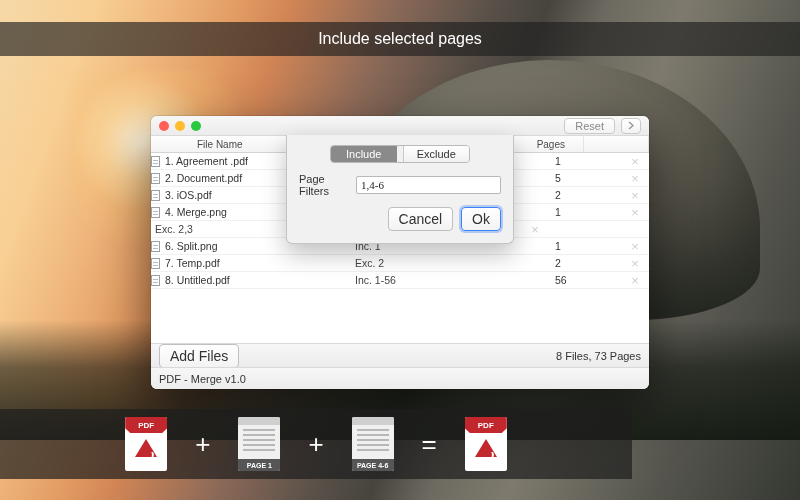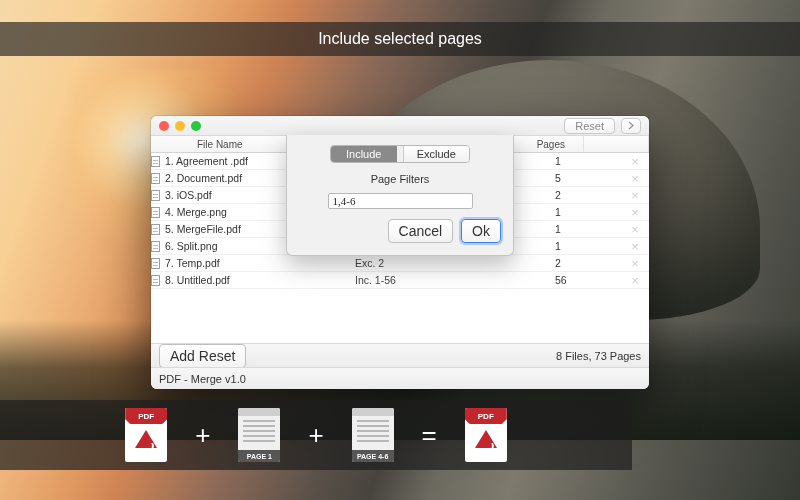--- a/index.html
+++ b/index.html
@@ -130,35 +130,35 @@
       box-shadow: 0 10px 25px rgba(0,0,0,0.25);
       padding: 10px 12px 12px;
     }
     .seg {
       display: flex; width: 140px; margin: 0 auto 10px; height: 18px;
       border: 1px solid #b8b8b8; border-radius: 4px; overflow: hidden; font-size: 11px;
     }
     .seg > div { flex: 1; display: flex; align-items: center; justify-content: center; cursor: pointer; }
     .seg .on { background: #8a8a8a; color: #fff; }
     .seg .off { background: linear-gradient(#ffffff,#f0f0f0); color: #333; border-left: 1px solid #c9c9c9; margin-left: 6px; }
-    .field-row { display: flex; align-items: center; gap: 8px; margin-bottom: 10px; flex-direction: column; }
+    .field-row { display: flex; align-items: center; gap: 8px; margin-bottom: 10px; }
     .field-row label { font-size: 11px; color: #333; }
     .field-row input {
       flex: 1; height: 18px; font-size: 11px; padding: 1px 4px;
       border: 1px solid #b8b8b8; border-radius: 2px; background: #fff; color: #222; font-family: Liberation Serif, serif;
     }
     .sheet-actions { display: flex; justify-content: flex-end; gap: 8px; }
     .mac-btn.default {
       border-color: #3b82f6;
       box-shadow: 0 0 0 2px rgba(59,130,246,0.35);
     }
 
     
     .footer-strip {
-      position: absolute; left: 0; bottom: 30px; width: 632px; height: 70px;
+      position: absolute; left: 0; bottom: 21px; width: 632px; height: 70px;
       background: rgba(30,30,30,0.70);
       display: flex; align-items: center; justify-content: center; gap: 28px;
     }
     .eq { color: #fff; font-size: 26px; font-weight: 300; }
     .pdf-ico, .page-ico {
       width: 42px; height: 54px; position: relative; background: #fff;
       display: flex; flex-direction: column; align-items: center; border-radius: 2px;
     }
     .pdf-ico .band {
       position: absolute; top: 0; left: 0; height: 16px; width: 100%;
@@ -253,24 +253,20 @@
       <div class="row">
         <div class="fn">
           <span class="doc-ico"></span>
           <span>4. Merge.png</span>
         </div>
         <div class="ft">Inc. 1</div>
         <div class="pg">1</div>
         <div class="x">×</div>
       </div>
       <div class="row">
-        <div class="fn">
-          <span class="doc-ico"></span>
-          <span>5. MergeFile.pdf</span>
-        </div>
         <div class="ft">Exc. 2,3</div>
         <div class="pg">1</div>
         <div class="x">×</div>
       </div>
       <div class="row">
         <div class="fn">
           <span class="doc-ico"></span>
           <span>6. Split.png</span>
         </div>
         <div class="ft">Inc. 1</div>
@@ -293,21 +289,21 @@
         </div>
         <div class="ft">Inc. 1-56</div>
         <div class="pg">56</div>
         <div class="x">×</div>
       </div>
     </div>
 
   <div class="blank-area"></div>
 
   <div class="bottom-bar">
-    <button class="mac-btn">Add Reset</button>
+    <button class="mac-btn">Add Files</button>
     <span class="summary">8 Files, 73 Pages</span>
   </div>
 
   <div class="status-bar">
     <span class="app">PDF - Merge v1.0</span>
   </div>
 
   <div class="sheet">
     <div class="seg">
       <div class="on">Include</div>

